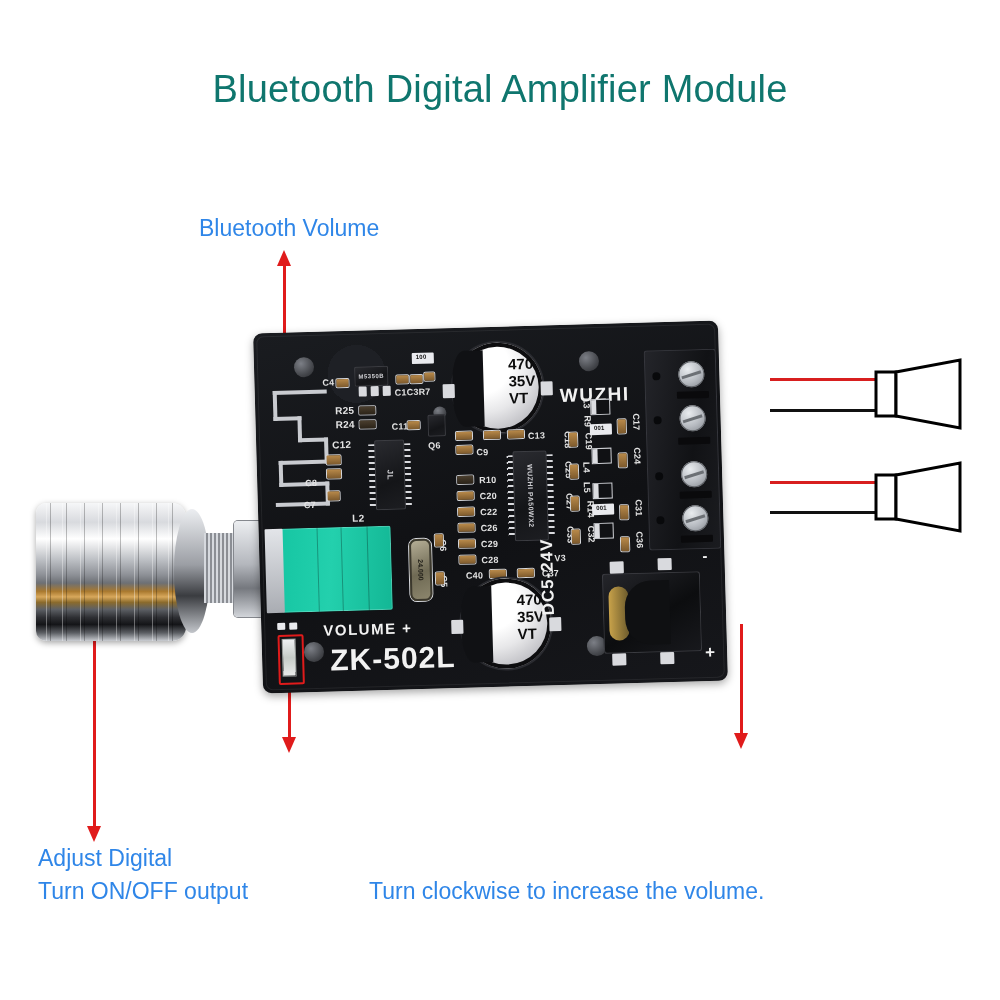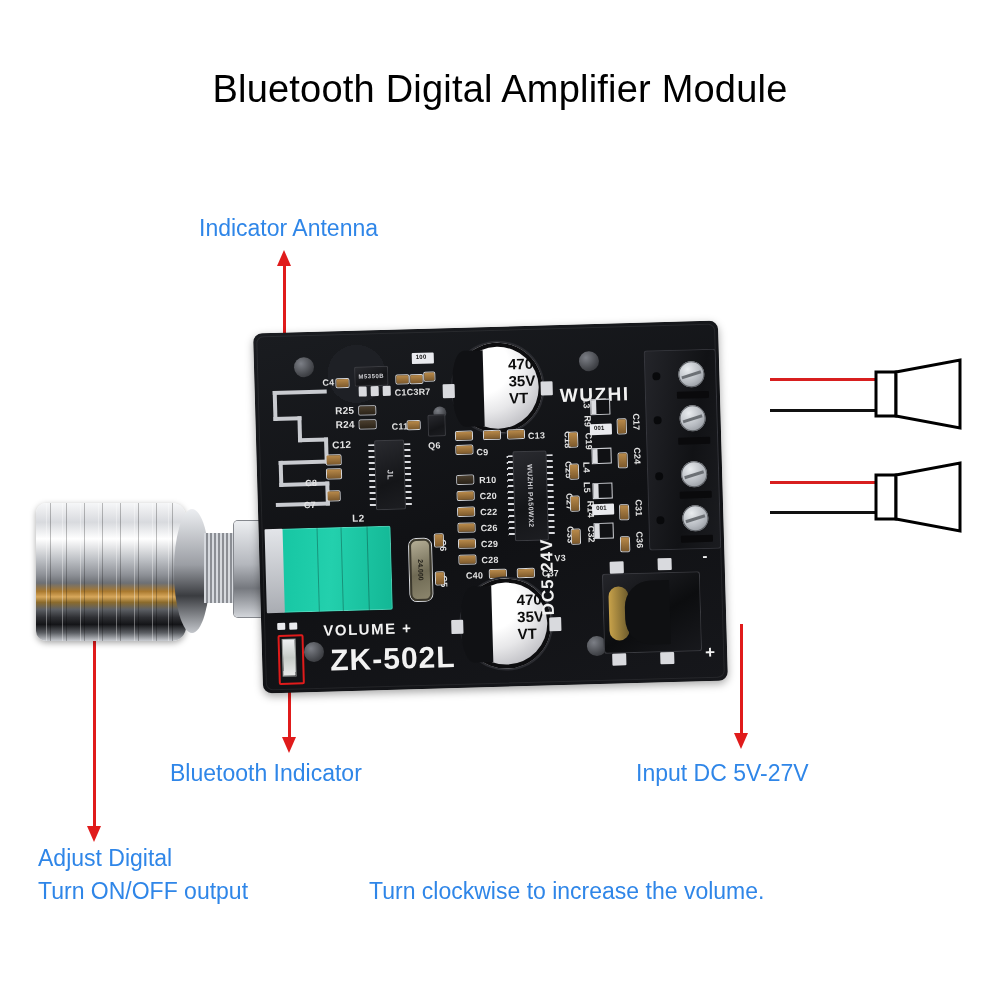--- a/index.html
+++ b/index.html
@@ -7,21 +7,21 @@
   body{
     width:1000px;height:1000px;background:#ffffff;
     font-family:"Liberation Sans",sans-serif;
     overflow:hidden;position:relative;
   }
   #stage{position:absolute;left:0;top:0;width:1000px;height:1000px;}
 
   
   .title{
     position:absolute;left:0;top:68px;width:1000px;text-align:center;
-    font-size:38px;color:#000000;letter-spacing:.2px;white-space:nowrap;
+    font-size:38px;color:#0f766e;letter-spacing:.2px;white-space:nowrap;
   }
   .lbl{position:absolute;color:#2f86e8;font-size:23px;white-space:nowrap;}
   .lbl-antenna{left:199px;top:215px;}
   .lbl-speaker{left:772px;top:288px;font-size:24px;}
   .lbl-indicator{left:170px;top:760px;}
   .lbl-input{left:636px;top:760px;}
   .lbl-adjust{left:38px;top:845px;}
   .lbl-onoff{left:38px;top:878px;}
   .lbl-clockwise{left:369px;top:878px;}
 
@@ -142,23 +142,21 @@
     box-shadow:0 0 0 1px #85888e;}
   .thread{position:absolute;background:repeating-linear-gradient(90deg,#d6d9de 0 2px,#8b8e94 2px 4px);}
 </style>
 </head>
 <body>
 
 <div id="stage">
 
   <div class="title">Bluetooth Digital Amplifier Module</div>
 
-  <div class="lbl lbl-antenna">Indicator Antenna</div>
-  <div class="lbl lbl-indicator">Bluetooth Indicator</div>
-  <div class="lbl lbl-input">Input DC 5V-27V</div>
+  <div class="lbl lbl-antenna">Bluetooth Volume</div>
   <div class="lbl lbl-adjust">Adjust Digital</div>
   <div class="lbl lbl-onoff">Turn ON/OFF output</div>
   <div class="lbl lbl-clockwise">Turn clockwise to increase the volume.</div>
 
   <div class="arrow arrow-v" style="left:283px;top:264px;height:84px;"></div>
   <div class="ahead ahead-up" style="left:277px;top:250px;"></div>
 
   <div class="arrow arrow-v" style="left:288px;top:676px;height:64px;"></div>
   <div class="ahead ahead-dn" style="left:282px;top:737px;"></div>
 

